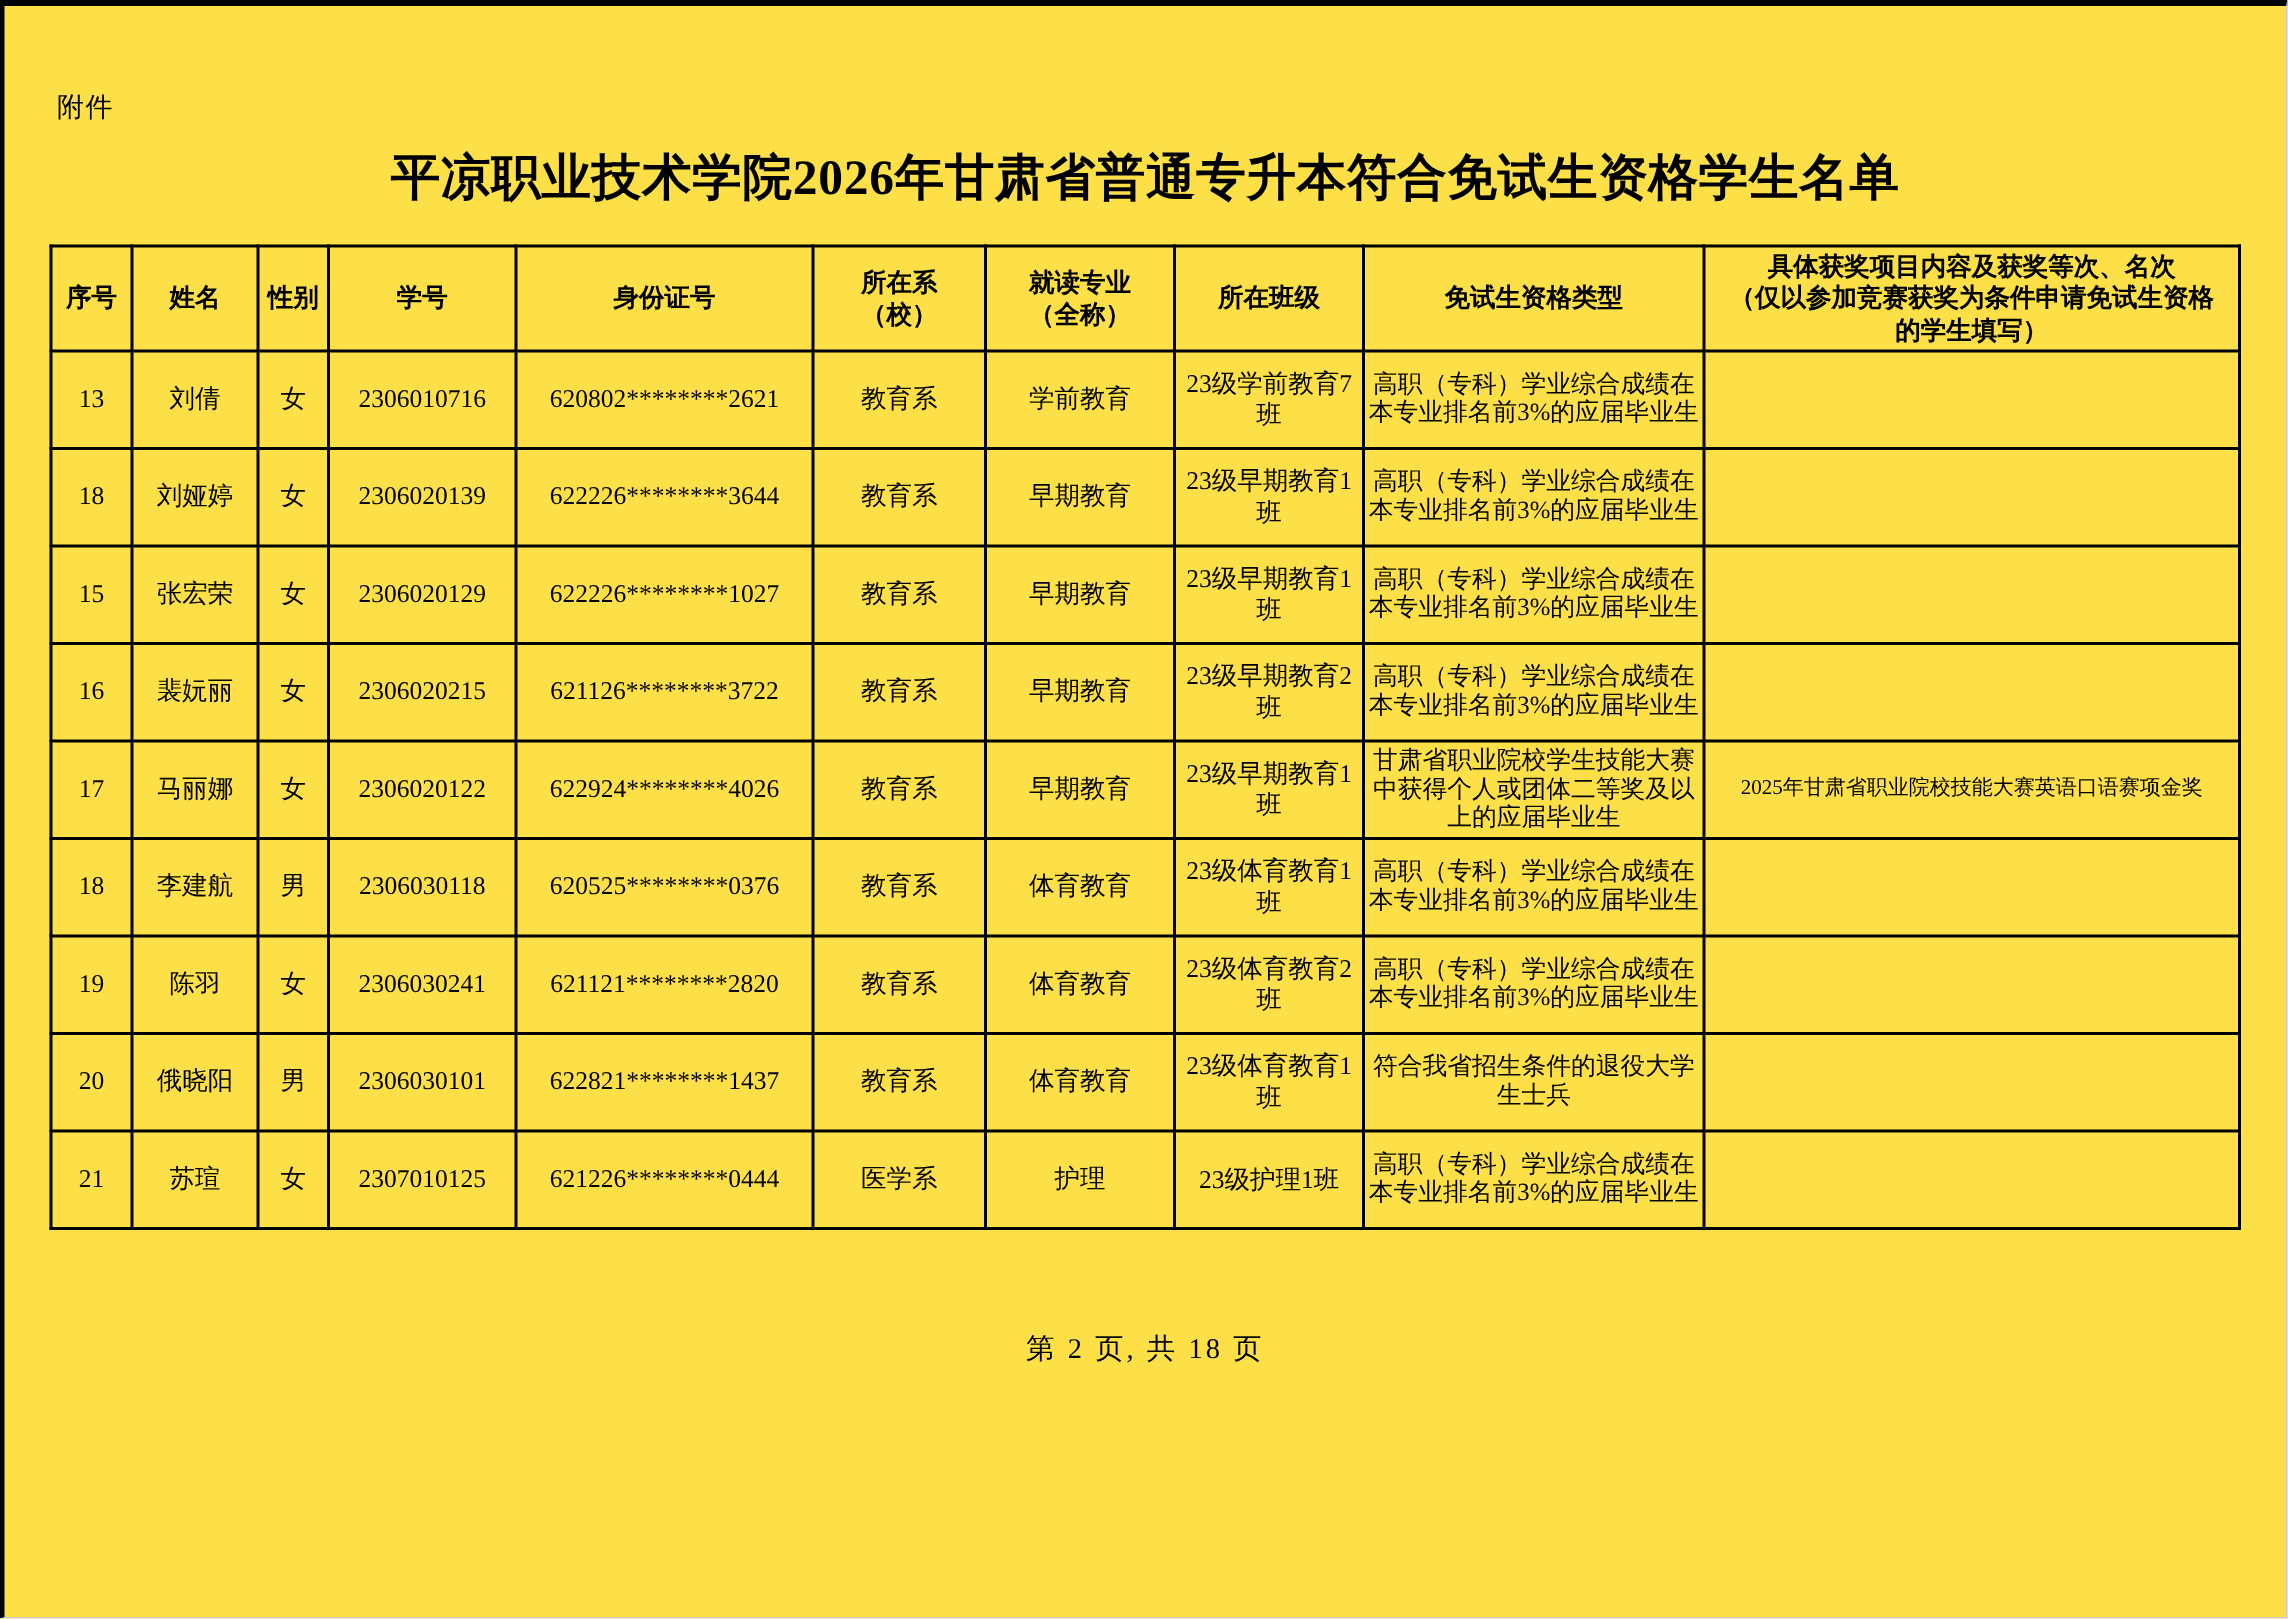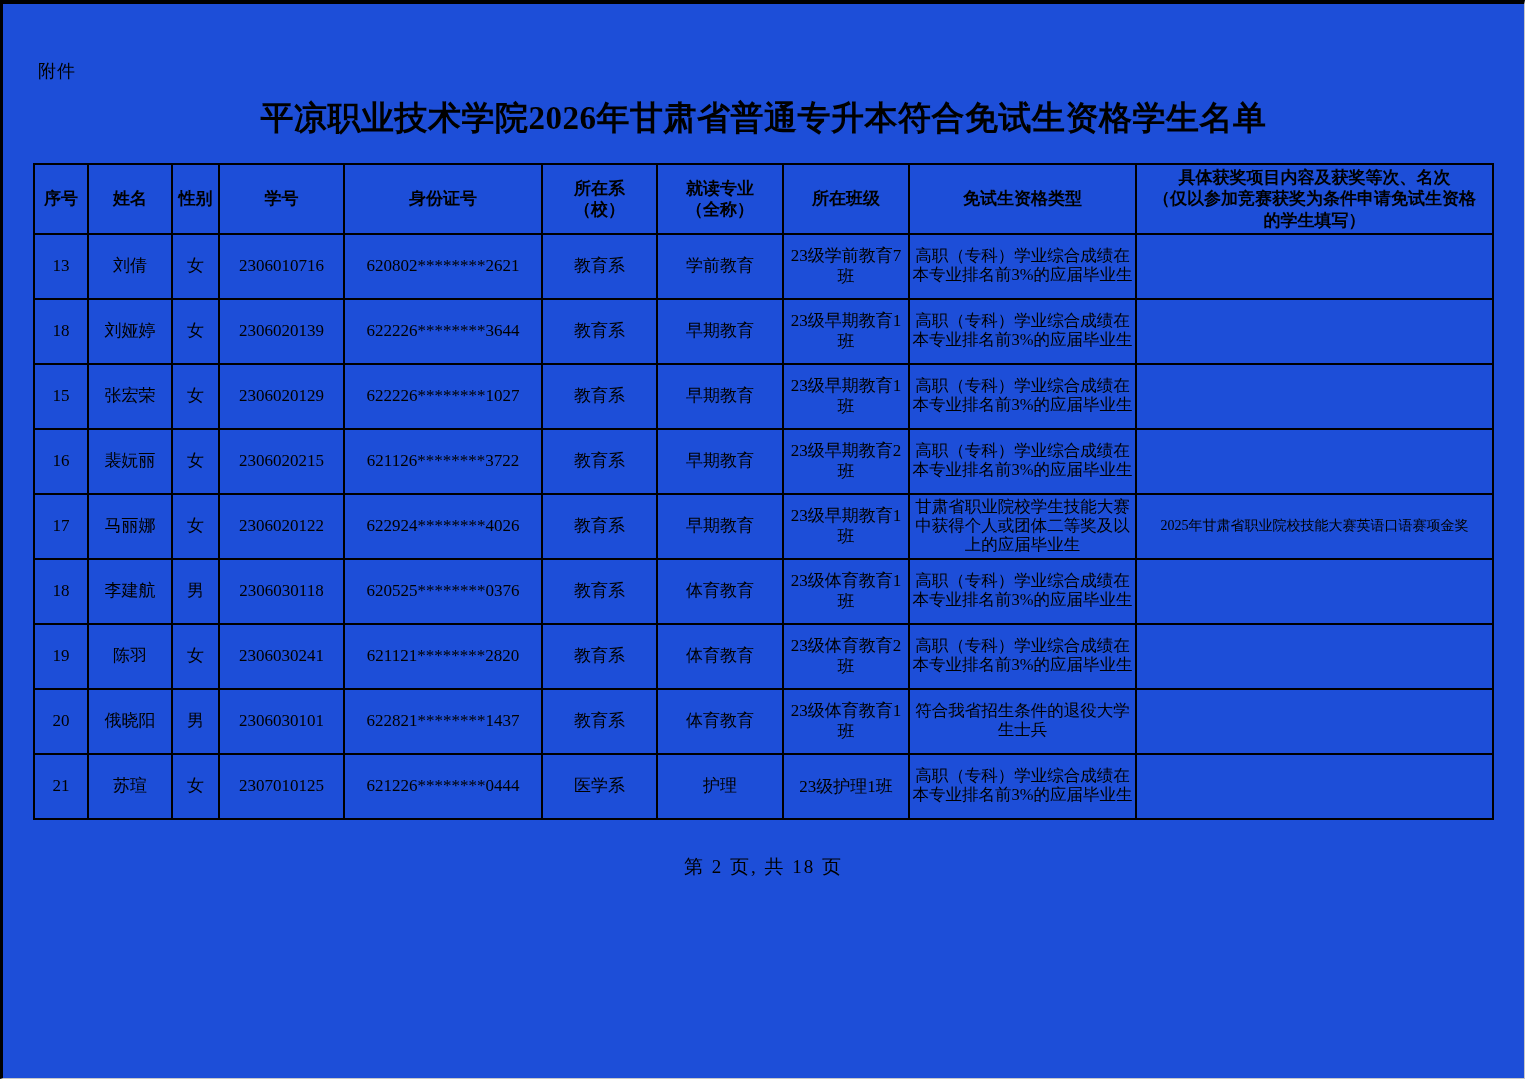--- a/index.html
+++ b/index.html
@@ -7,21 +7,21 @@
     padding: 0;
     background: #ffffff;
     font-family: "Liberation Serif", "DejaVu Serif", serif;
     color: #000;
   }
   .page {
     position: relative;
     width: 1525px;
     height: 1079px;
     box-sizing: border-box;
-    background: #1d4ed8;
+    background: #fde047;
     border-top: 4px solid #000;
     border-left: 3px solid #000;
     border-right: 1px solid #c8c8c8;
     border-bottom: 1px solid #c8c8c8;
     overflow: hidden;
   }
   .attachment {
     position: absolute;
     left: 35px;
     top: 55px;
@@ -69,21 +69,21 @@
     padding: 1px 2px;
   }
   .roster td[data-field="award"] {
     font-size: 14px;
     line-height: 1.2;
   }
   .roster td[data-field="class_name"] {
     line-height: 1.25;
   }
   .page-footer {
-    margin-top: 34px;
+    margin-top: 66px;
     text-align: center;
     font-size: 19px;
     letter-spacing: 2px;
   }
 </style>
 </head>
 <body>
 
 <div class="page">
 

